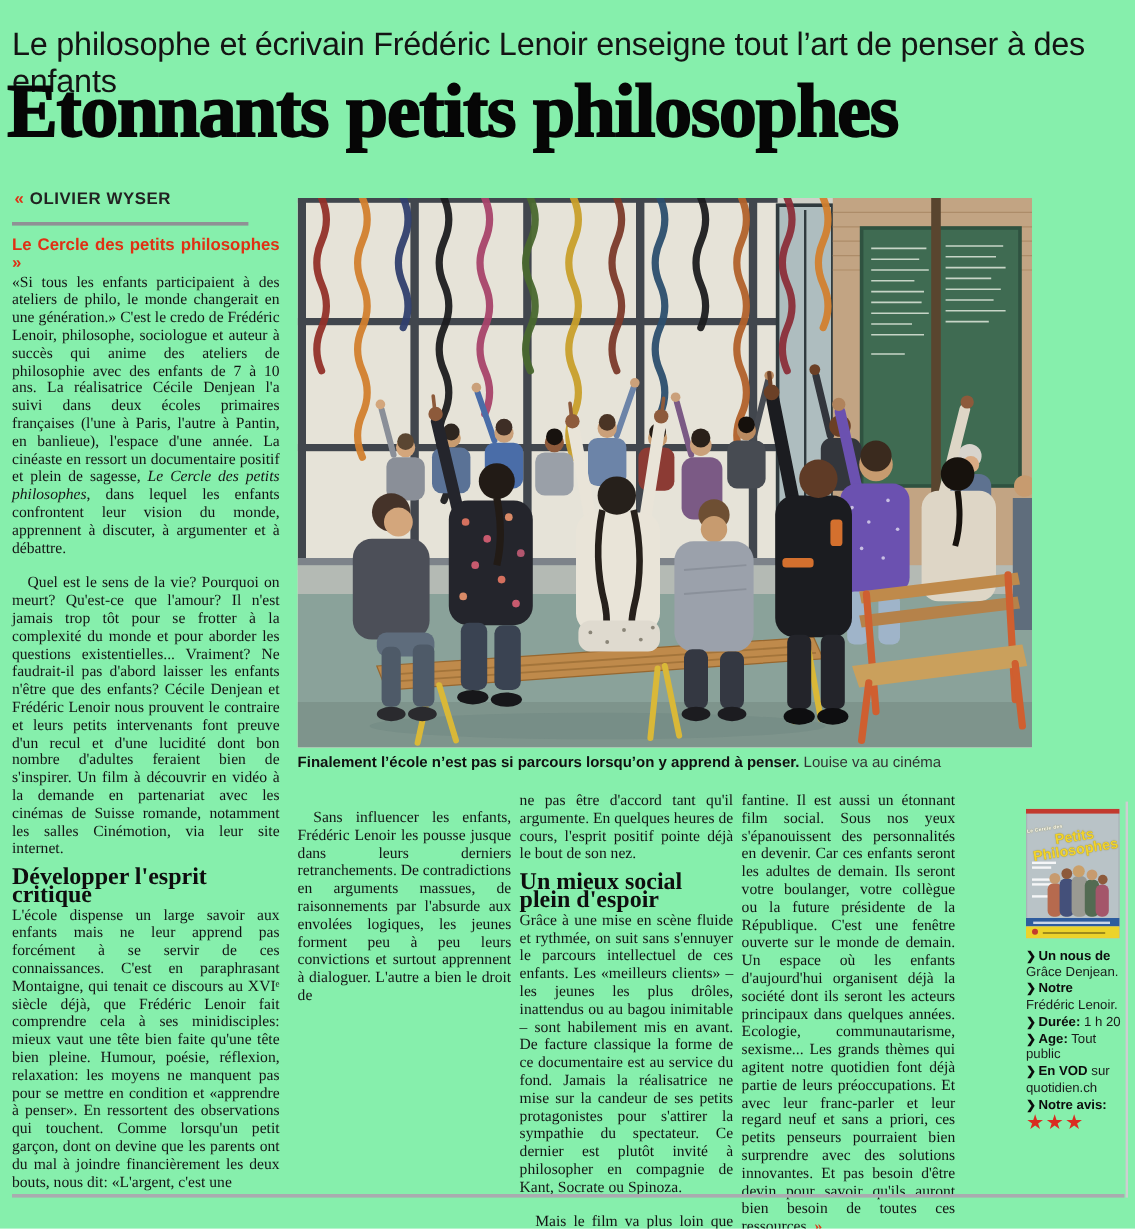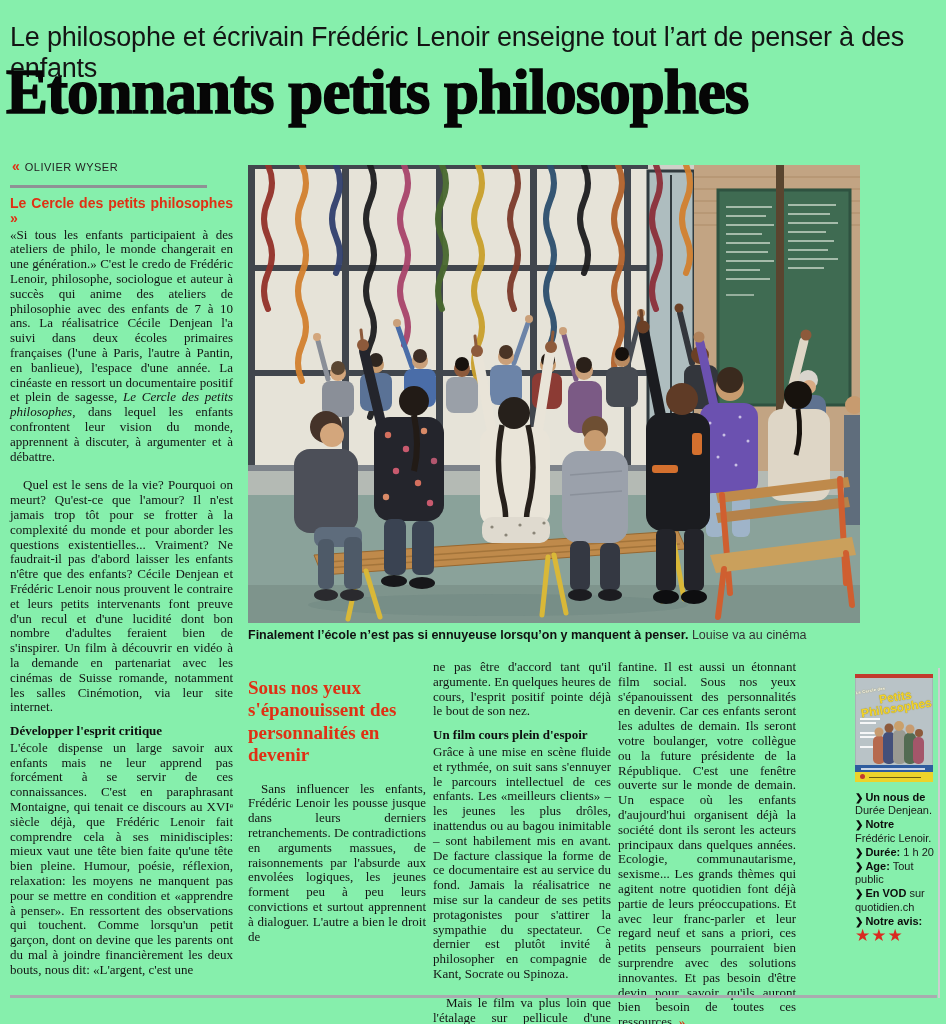--- a/index.html
+++ b/index.html
@@ -7,32 +7,32 @@
         font-family:"Liberation Serif",serif;color:#111;}
   
   .kicker{position:absolute;left:10px;top:22px;width:930px;
           font-family:"Liberation Sans",sans-serif;font-size:27px;font-weight:400;
           letter-spacing:-0.2px;color:#141414;}
   .headline{position:absolute;left:6px;top:56px;width:936px;
             font-family:"Liberation Serif",serif;font-weight:700;font-size:63px;
             letter-spacing:-1px;color:#060606;-webkit-text-stroke:1.6px #060606;}
   .byline{position:absolute;left:12px;top:157px;font-family:"Liberation Sans",sans-serif;}
   .byline .mark{color:#e03014;font-weight:700;font-size:14px;margin-right:5px;}
-  .byline .author{font-weight:400;font-size:11px;letter-spacing:0.5px;color:#222;}
+  .byline .author{font-weight:700;font-size:14px;letter-spacing:0.5px;color:#222;}
   .byline-rule{position:absolute;left:10px;top:185px;width:197px;height:3px;background:#8f9195;}
   .bottom-rule{position:absolute;left:10px;top:995px;width:927px;height:3px;background:#a9abaf;}
   .sidebar-rule{position:absolute;left:938px;top:668px;width:2px;height:330px;background:#cdced0;}
   
   .col{position:absolute;font-size:13px;line-height:14.8px;text-align:justify;
        -webkit-hyphens:auto;hyphens:auto;color:#141414;}
   .col p{margin:0;}
   .col .indent{text-indent:13px;display:block;margin-top:14px;}
   .lede{font-family:"Liberation Sans",sans-serif;font-weight:700;font-size:14px;
         color:#e03014;margin-bottom:2px;}
-  .subhead{font-family:"Liberation Serif",serif;font-weight:700;font-size:13px;
+  .subhead{font-family:"Liberation Serif",serif;font-weight:700;font-size:20px;
            margin:9px 0 2px;color:#0e0e0e;text-align:left;}
   .pullquote{font-family:"Liberation Serif",serif;font-weight:700;font-size:19px;
              line-height:1.18;color:#e03014;margin:17px 0 15px;text-align:left;}
   .ital{font-style:italic;}
   .endmark{color:#e03014;font-weight:700;}
   #col1{left:10px;top:196px;width:223px;}
   #col2{left:248px;top:660px;width:178px;}
   #col3{left:433px;top:660px;width:178px;}
   #col4{left:618px;top:660px;width:178px;}
   
@@ -345,44 +345,43 @@
             <rect x="408" y="364" width="20" height="62" rx="6" fill="#23242a"></rect>
             <rect x="436" y="364" width="20" height="62" rx="6" fill="#23242a"></rect>
             <ellipse cx="418" cy="432" rx="13" ry="7" fill="#0e0e10"></ellipse>
             <ellipse cx="446" cy="432" rx="13" ry="7" fill="#0e0e10"></ellipse>
           </g>
       </g>
     </svg>
   </div>
 
   <div class="caption">
-    <b>Finalement l’école n’est pas si ennuyeuse lorsqu’on y manquent à penser.</b>
+    <b>Finalement l’école n’est pas si parcours lorsqu’on y apprend à penser.</b>
     <span>Louise va au cinéma</span>
   </div>
 
   <div class="col" id="col1">
     <div class="lede"><span>Le Cercle des petits philosophes</span> <span>»</span></div>
     <p><span>«Si tous les enfants participaient à des ateliers de philo, le monde changerait en une génération.» C'est le credo de Frédéric Lenoir, philosophe, sociologue et auteur à succès qui anime des ateliers de philosophie avec des enfants de 7 à 10 ans. La réalisatrice Cécile Denjean l'a suivi dans deux écoles primaires françaises (l'une à Paris, l'autre à Pantin, en banlieue), l'espace d'une année. La cinéaste en ressort un documentaire positif et plein de sagesse, </span><span class="ital">Le Cercle des petits philosophes</span><span>, dans lequel les enfants confrontent leur vision du monde, apprennent à discuter, à argumenter et à débattre.</span></p>
     <p>
         <span class="indent">Quel est le sens de la vie? Pourquoi on meurt? Qu'est-ce que l'amour? Il n'est jamais trop tôt pour se frotter à la complexité du monde et pour aborder les questions existentielles... Vraiment? Ne faudrait-il pas d'abord laisser les enfants n'être que des enfants? Cécile Denjean et Frédéric Lenoir nous prouvent le contraire et leurs petits intervenants font preuve d'un recul et d'une lucidité dont bon nombre d'adultes feraient bien de s'inspirer. Un film à découvrir en vidéo à la demande en partenariat avec les cinémas de Suisse romande, notamment les salles Cinémotion, via leur site internet.</span>
       </p>
     <h3 class="subhead">Développer l'esprit critique</h3>
     <p><span>L'école dispense un large savoir aux enfants mais ne leur apprend pas forcément à se servir de ces connaissances. C'est en paraphrasant Montaigne, qui tenait ce discours au XVIᵉ siècle déjà, que Frédéric Lenoir fait comprendre cela à ses minidisciples: mieux vaut une tête bien faite qu'une tête bien pleine. Humour, poésie, réflexion, relaxation: les moyens ne manquent pas pour se mettre en condition et «apprendre à penser». En ressortent des observations qui touchent. Comme lorsqu'un petit garçon, dont on devine que les parents ont du mal à joindre financièrement les deux bouts, nous dit: «L'argent, c'est une</span></p>
   </div>
 
   <div class="col" id="col2">
-    <div class="pullquote">Sous nos yeux s'épanouissent des personnalités en devenir</div>
     <p>
         <span class="indent">Sans influencer les enfants, Frédéric Lenoir les pousse jusque dans leurs derniers retranchements. De contradictions en arguments massues, de raisonnements par l'absurde aux envolées logiques, les jeunes forment peu à peu leurs convictions et surtout apprennent à dialoguer. L'autre a bien le droit de</span>
       </p>
   </div>
 
   <div class="col" id="col3">
     <p><span>ne pas être d'accord tant qu'il argumente. En quelques heures de cours, l'esprit positif pointe déjà le bout de son nez.</span></p>
-    <h3 class="subhead">Un film cours plein d'espoir</h3>
+    <h3 class="subhead">Un mieux social plein d'espoir</h3>
     <p><span>Grâce à une mise en scène fluide et rythmée, on suit sans s'ennuyer le parcours intellectuel de ces enfants. Les «meilleurs clients» – les jeunes les plus drôles, inattendus ou au bagou inimitable – sont habilement mis en avant. De facture classique la forme de ce documentaire est au service du fond. Jamais la réalisatrice ne mise sur la candeur de ses petits protagonistes pour s'attirer la sympathie du spectateur. Ce dernier est plutôt invité à philosopher en compagnie de Kant, Socrate ou Spinoza.</span></p>
     <p>
         <span class="indent">Mais le film va plus loin que l'étalage sur pellicule d'une sagesse en-</span>
       </p>
   </div>
 
   <div class="col" id="col4">
     <p><span>fantine. Il est aussi un étonnant film social. Sous nos yeux s'épanouissent des personnalités en devenir. Car ces enfants seront les adultes de demain. Ils seront votre boulanger, votre collègue ou la future présidente de la République. C'est une fenêtre ouverte sur le monde de demain. Un espace où les enfants d'aujourd'hui organisent déjà la société dont ils seront les acteurs principaux dans quelques années. Ecologie, communautarisme, sexisme... Les grands thèmes qui agitent notre quotidien font déjà partie de leurs préoccupations. Et avec leur franc-parler et leur regard neuf et sans a priori, ces petits penseurs pourraient bien surprendre avec des solutions innovantes. Et pas besoin d'être devin pour savoir qu'ils auront bien besoin de toutes ces ressources. </span><span class="endmark">»</span></p>
   </div>
 
@@ -413,21 +412,21 @@
       </svg>
       <div class="band-blue">
           <i></i>
         </div>
       <div class="band-yellow">
           <i></i>
         </div>
       <div class="dot"></div>
     </div>
     <div class="sb-list">
-      <div class="sb-item"><span class="sb-bullet">❯</span><b>Un nous de</b><br><span>Durée Denjean.</span></div>
+      <div class="sb-item"><span class="sb-bullet">❯</span><b>Un nous de</b><br><span>Grâce Denjean.</span></div>
       <div class="sb-item"><span class="sb-bullet">❯</span><b>Notre</b> <span>Frédéric Lenoir.</span></div>
       <div class="sb-item"><span class="sb-bullet">❯</span><b>Durée:</b> <span>1 h 20</span></div>
       <div class="sb-item"><span class="sb-bullet">❯</span><b>Age:</b> <span>Tout public</span></div>
       <div class="sb-item"><span class="sb-bullet">❯</span><b>En VOD</b> <span>sur quotidien.ch</span></div>
       <div class="sb-item"><span class="sb-bullet">❯</span><b>Notre avis:</b></div>
       <div class="stars">★★★</div>
     </div>
   </div>
 
   <div class="sidebar-rule"></div>

